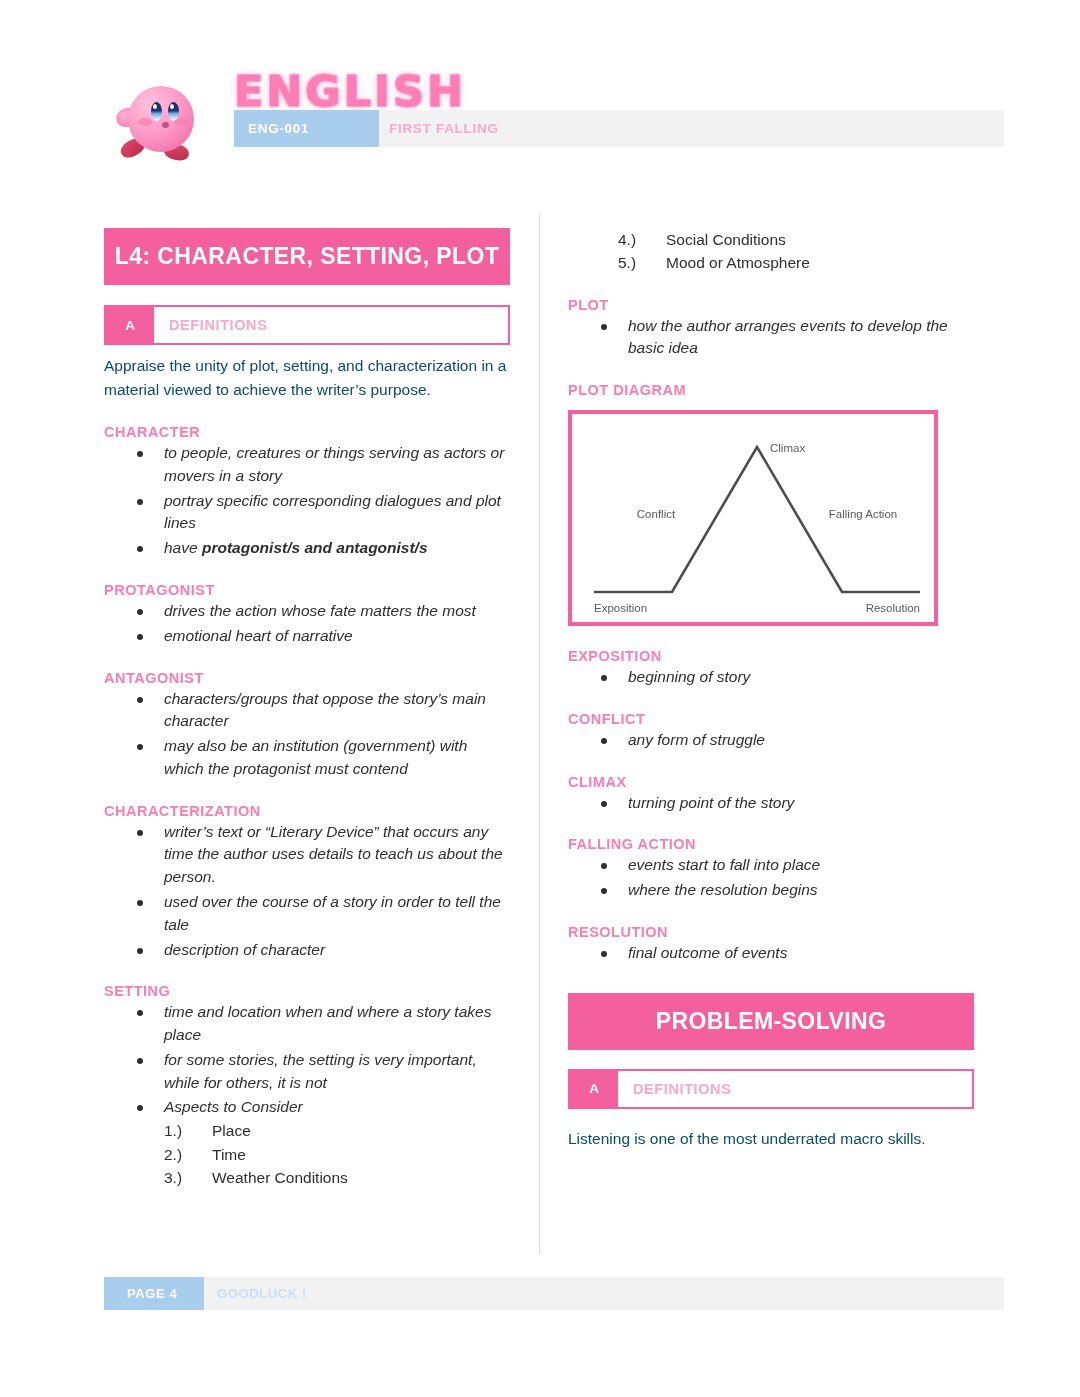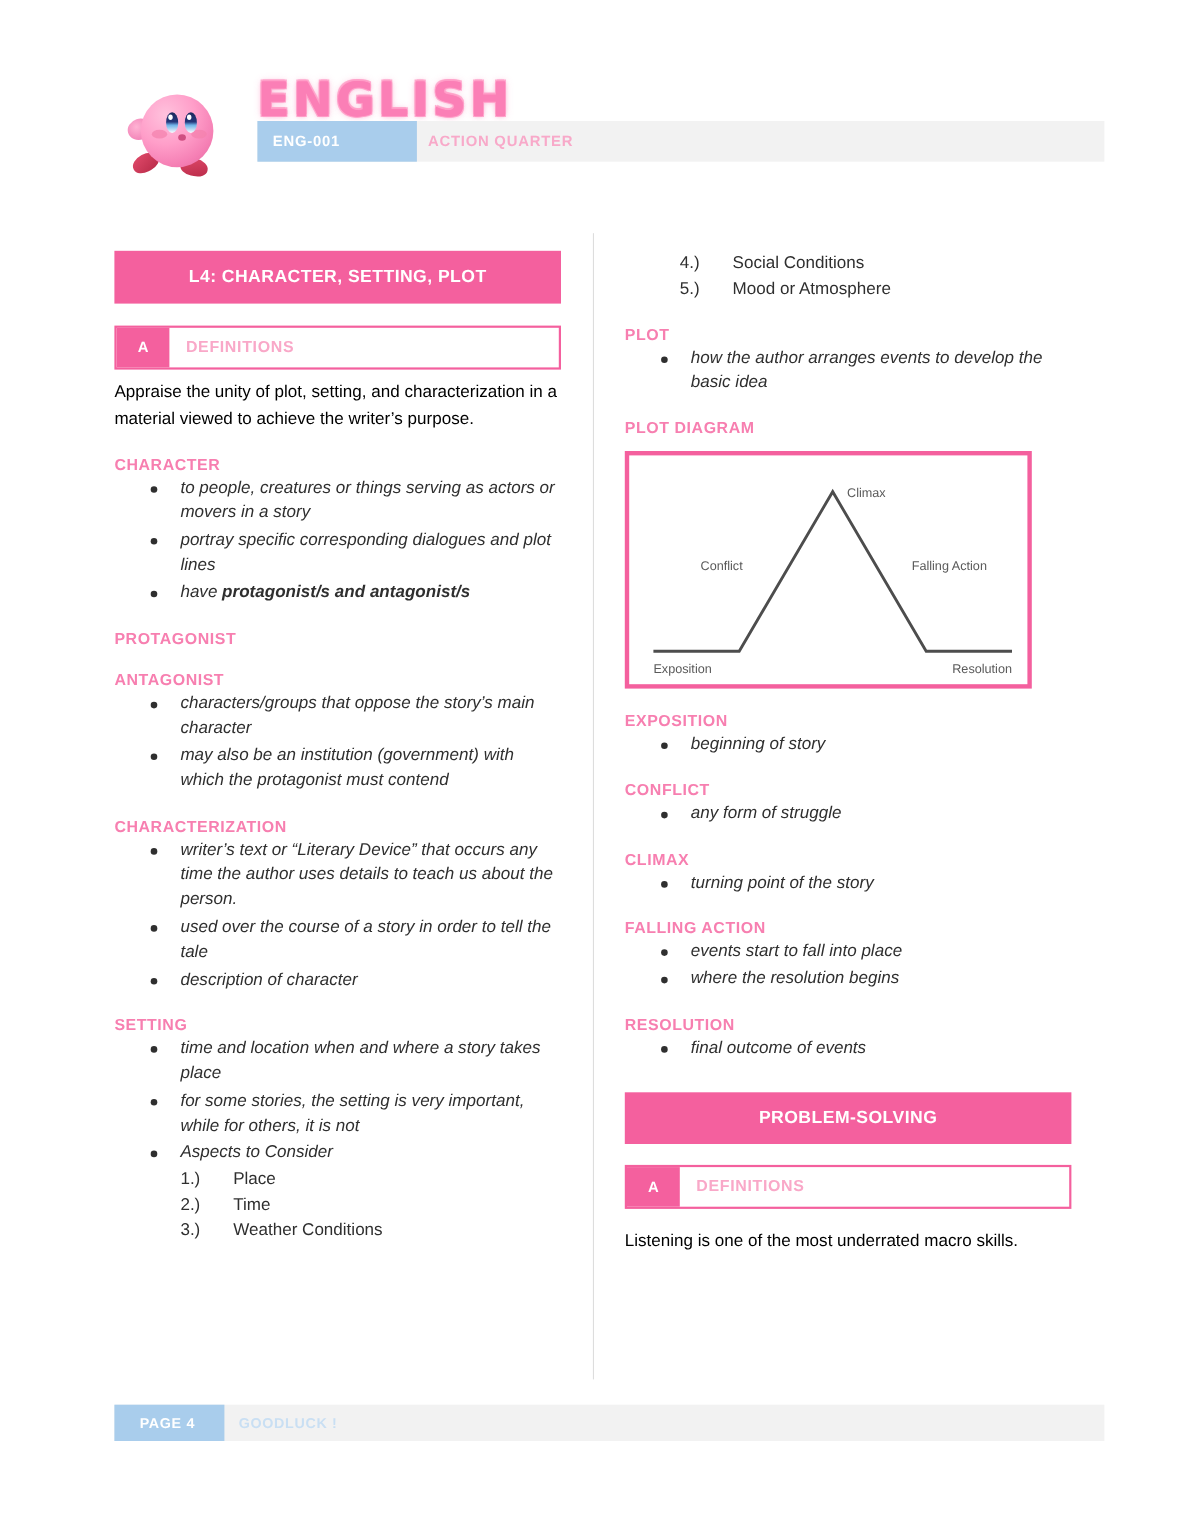--- a/index.html
+++ b/index.html
@@ -151,21 +151,21 @@
   .col-right {
     position: absolute;
     left: 568px; top: 228px;
     width: 406px;
   }
 
   
   .lesson-banner {
     background: #f4609e;
     color: #ffffff;
-    font-size: 16px;
+    font-size: 23px;
     font-weight: bold;
     letter-spacing: .4px;
     text-align: center;
     padding: 13px 10px;
     line-height: 1.35;
     box-sizing: border-box;
   }
 
   
   .def-box {
@@ -195,21 +195,21 @@
     color: #f9a8c8;
     font-size: 14.5px;
     font-weight: bold;
     letter-spacing: .6px;
   }
 
   
   .para {
     font-size: 15.5px;
     line-height: 1.55;
-    color: #000000;
+    color: #0c4a6e;
     margin-top: 9px;
   }
   .para.justify { text-align: justify; }
 
   .sec-head {
     color: #f77fb0;
     font-size: 14.5px;
     font-weight: bold;
     letter-spacing: .5px;
     margin-top: 22px;
@@ -325,21 +325,21 @@
     <div class="kirby-cheek r"></div>
     <div class="kirby-eye l"></div>
     <div class="kirby-eye r"></div>
     <div class="kirby-mouth"></div>
   </div>
 
   <div class="title-english">ENGLISH</div>
 
   <div class="meta-bar">
     <div class="meta-code">ENG-001</div>
-    <div class="meta-quarter">ACTION QUARTER</div>
+    <div class="meta-quarter">FIRST FALLING</div>
   </div>
 </div>
 
 <div class="divider"></div>
 
 <div class="col-left">
 
   <div class="lesson-banner">L4: CHARACTER, SETTING, PLOT</div>
 
   <div style="height:20px"></div>
@@ -352,20 +352,24 @@
   <div class="para">Appraise the unity of plot, setting, and characterization in a material viewed to achieve the writer’s purpose.</div>
 
   <div class="sec-head">CHARACTER</div>
   <ul class="bullets">
     <li>to people, creatures or things serving as actors or movers in a story</li>
     <li>portray specific corresponding dialogues and plot lines</li>
     <li><span>have </span><b class="strong">protagonist/s and antagonist/s</b></li>
   </ul>
 
   <div class="sec-head">PROTAGONIST</div>
+  <ul class="bullets">
+    <li>drives the action whose fate matters the most</li>
+    <li>emotional heart of narrative</li>
+  </ul>
 
   <div class="sec-head">ANTAGONIST</div>
   <ul class="bullets">
     <li>characters/groups that oppose the story’s main character</li>
     <li>may also be an institution (government) with which the protagonist must contend</li>
   </ul>
 
   <div class="sec-head">CHARACTERIZATION</div>
   <ul class="bullets">
     <li>writer’s text or “Literary Device” that occurs any time the author uses details to teach us about the person.</li>

